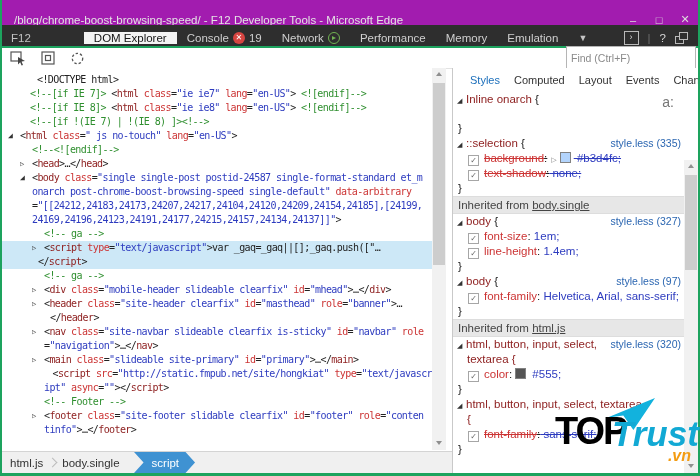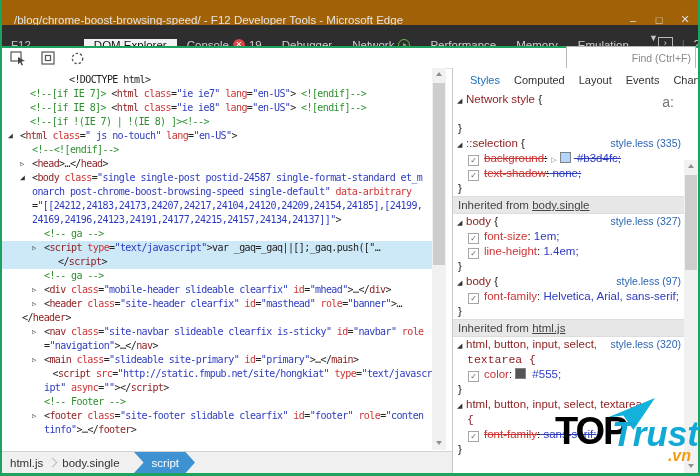--- a/index.html
+++ b/index.html
@@ -1,28 +1,28 @@
 <!DOCTYPE html>
 <html><head>
 <meta charset="utf-8">
 <style>
   html,body{margin:0;padding:0;background:#0c0c0c;}
   #app{position:relative;width:700px;height:476px;background:#1da35e;overflow:hidden;
        font-family:"Liberation Sans","DejaVu Sans",sans-serif;-webkit-font-smoothing:antialiased;}
   .win{position:absolute;left:2px;top:0;right:2px;bottom:3px;background:#fff;overflow:hidden;}
 
   
-  .titlebar{position:absolute;left:0;right:0;top:0;height:39px;background:#a16207;color:#e4e4e4;
+  .titlebar{position:absolute;left:0;right:0;top:0;height:39px;background:#a21caf;color:#e4e4e4;
             display:flex;align-items:center;font-size:11.5px;}
   .titlebar .title{margin-left:12px;white-space:nowrap;}
   .win-controls{margin-left:auto;display:flex;align-items:center;gap:0;}
   .win-controls span{width:26px;text-align:center;font-size:11px;color:#dcdcdc;cursor:default;}
 
   
-  .tabbar{position:absolute;left:0;right:0;top:25px;height:26px;background:#2e2e2e;display:flex;align-items:flex-end;
+  .tabbar{position:absolute;left:0;right:0;top:25px;height:26px;background:#2e2e2e;display:flex;align-items:center;
           font-size:11.5px;color:#cfcfcf;}
   .tabbar .tab{display:flex;align-items:center;padding:0 10px;white-space:nowrap;gap:4px;}
   .tabbar .tab.active{background:#f3f3f3;color:#141414;}
   .tabbar .f12{padding:0 9px;color:#c2c2c2;}
   .badge{display:inline-block;width:12px;height:12px;border-radius:50%;background:#d64541;color:#fff;
          font-size:8px;line-height:12px;text-align:center;font-weight:bold;}
   .playbtn{display:inline-block;width:12px;height:12px;border-radius:50%;border:1px solid #71b252;position:relative;box-sizing:border-box;}
   .playbtn i{position:absolute;left:3.5px;top:2.5px;width:0;height:0;border-left:4px solid #71b252;
              border-top:2.5px solid transparent;border-bottom:2.5px solid transparent;}
   .overflow-ic{align-self:center;margin-left:10px;color:#c4c4c4;font-size:9px;}
@@ -33,21 +33,21 @@
   .dock-ic i{position:absolute;border:1px solid #b9b9b9;width:7px;height:6px;}
   .dock-ic i:first-child{left:0;top:4px;background:#2e2e2e;}
   .dock-ic i:last-child{right:0;top:0;background:#2e2e2e;}
   .accent-line{position:absolute;left:0;right:0;top:46px;height:2px;background:#1da35e;}
 
   
   .toolbar{position:absolute;left:0;right:0;top:48px;height:20px;background:#fff;border-bottom:1px solid #e2e2e2;
            display:flex;align-items:center;gap:14px;padding-left:8px;}
   .toolbar svg{display:block;}
   .findbox{margin-left:auto;margin-right:2px;width:120px;height:15px;border:1px solid #b5b5b5;font-size:10.5px;
-           color:#444;padding:4px 4px;outline:none;font-family:"Liberation Sans",sans-serif;text-align:right;}
+           color:#444;padding:4px 4px;outline:none;font-family:"Liberation Sans",sans-serif;}
   .findbox::placeholder{color:#8a8a8a;}
 
   
   .dom-pane{position:absolute;left:0;top:68px;width:430px;bottom:23px;background:#fff;overflow:hidden;padding-top:5px;}
   .code-line{position:relative;height:14px;line-height:14px;font-family:"DejaVu Sans Mono","Liberation Mono",monospace;
              font-size:10px;letter-spacing:-0.6px;white-space:pre;color:#222;}
   .code-line.sel{background:#cde8f7;}
   .exp{position:absolute;top:0;width:10px;font-size:7px;color:#444;letter-spacing:0;}
   .exp.open{font-size:8px;color:#333;}
   .tk-p{color:#222}.tk-t{color:#8f2222}.tk-a{color:#cc3434}.tk-v{color:#2d3bbf}.tk-c{color:#2f8f2f}.tk-x{color:#222}
@@ -75,21 +75,21 @@
   .styles-tabs{display:flex;gap:0;height:24px;align-items:center;font-size:11px;color:#333;padding-left:10px;}
   .styles-tabs .stab{padding:0 7px;white-space:nowrap;}
   .styles-tabs .stab.active{color:#1c6fbb;}
   .styles-content{position:absolute;left:0;right:14px;top:24px;bottom:0;overflow:hidden;font-size:11.5px;color:#222;}
   .pseudo-btn{position:absolute;right:24px;top:26px;font-size:14px;color:#777;z-index:3;}
   .srow{position:relative;height:15px;line-height:15px;white-space:nowrap;}
   .srow .sexp{display:inline-block;width:9px;font-size:7px;color:#333;vertical-align:0.5px;}
   .sel-row{padding-left:4px;}
   .sel-name{color:#8f2222;}
   .src-link{position:absolute;right:3px;top:0;color:#2b66b1;font-size:10.5px;}
-  .selcont{padding-left:14px;color:#8f2222;font-family:Liberation Mono, monospace;}
+  .selcont{padding-left:14px;color:#8f2222;}
   .prop-row{padding-left:15px;}
   .prop-row.nochk{padding-left:34px;}
   .chk{display:inline-block;width:9px;height:9px;border:1px solid #a6a6a6;background:#fff;font-size:8px;line-height:9px;
        text-align:center;color:#666;margin-right:5px;vertical-align:-1px;}
   .prop-name{color:#cc3434;}
   .prop-val{color:#2d3bbf;}
   .struck{text-decoration:line-through;}
   .swatch{display:inline-block;width:9px;height:9px;border:1px solid #828282;margin:0 3px;vertical-align:-1px;}
   .pexp{display:inline-block;font-size:7px;color:#777;margin-left:4px;}
   .close-row{padding-left:5px;color:#222;}
@@ -125,23 +125,20 @@
       <span id="tabs-holder" style="display:flex;align-items:stretch;padding-left:44px;">
           <span class="tab active">
             <span>DOM Explorer</span>
           </span>
           <span class="tab">
             <span>Console</span>
             <span class="badge">✕</span>
             <span>19</span>
           </span>
           <span class="tab">
-            <span>Debugger</span>
-          </span>
-          <span class="tab">
             <span>Network</span>
             <span class="playbtn">
               <i></i>
             </span>
           </span>
           <span class="tab">
             <span>Performance</span>
           </span>
           <span class="tab">
             <span>Memory</span>
@@ -178,38 +175,38 @@
       </span>
       <span>
         <svg width="15" height="15" viewBox="0 0 15 15">
             <circle cx="7.5" cy="7.5" r="5.2" fill="none" stroke="#555" stroke-width="1.3" stroke-dasharray="2.4 2"></circle>
           </svg>
       </span>
       <input class="findbox" placeholder="Find (Ctrl+F)" style="">
     </div>
 
     <div class="dom-pane" id="dom-pane">
-        <div class="code-line" style="padding-left: 35px; margin-left: 32px;"><span class="tk-p">&lt;!DOCTYPE html&gt;</span></div>
+        <div class="code-line" style="padding-left: 35px;"><span class="tk-p">&lt;!DOCTYPE html&gt;</span></div>
         <div class="code-line" style="padding-left: 28px;"><span class="tk-c">&lt;!--[if IE 7]&gt; </span><span class="tk-p">&lt;</span><span class="tk-t">html</span><span class="tk-a"> class</span><span class="tk-p">=</span><span class="tk-v">"ie ie7"</span><span class="tk-a"> lang</span><span class="tk-p">=</span><span class="tk-v">"en-US"</span><span class="tk-p">&gt; </span><span class="tk-c">&lt;![endif]--&gt;</span></div>
         <div class="code-line" style="padding-left: 28px;"><span class="tk-c">&lt;!--[if IE 8]&gt; </span><span class="tk-p">&lt;</span><span class="tk-t">html</span><span class="tk-a"> class</span><span class="tk-p">=</span><span class="tk-v">"ie ie8"</span><span class="tk-a"> lang</span><span class="tk-p">=</span><span class="tk-v">"en-US"</span><span class="tk-p">&gt; </span><span class="tk-c">&lt;![endif]--&gt;</span></div>
         <div class="code-line" style="padding-left: 28px;"><span class="tk-c">&lt;!--[if !(IE 7) | !(IE 8) ]&gt;&lt;!--&gt;</span></div>
         <div class="code-line" style="padding-left: 18px;"><span class="exp open" style="left: 6px;">◢</span><span class="tk-p">&lt;</span><span class="tk-t">html</span><span class="tk-a"> class</span><span class="tk-p">=</span><span class="tk-v">" js no-touch"</span><span class="tk-a"> lang</span><span class="tk-p">=</span><span class="tk-v">"en-US"</span><span class="tk-p">&gt;</span></div>
         <div class="code-line" style="padding-left: 30px;"><span class="tk-c">&lt;!--&lt;![endif]--&gt;</span></div>
         <div class="code-line" style="padding-left: 30px;"><span class="exp" style="left: 18px;">▷</span><span class="tk-p">&lt;</span><span class="tk-t">head</span><span class="tk-p">&gt;</span><span class="tk-x">…</span><span class="tk-p">&lt;/</span><span class="tk-t">head</span><span class="tk-p">&gt;</span></div>
         <div class="code-line" style="padding-left: 30px;"><span class="exp open" style="left: 18px;">◢</span><span class="tk-p">&lt;</span><span class="tk-t">body</span><span class="tk-a"> class</span><span class="tk-p">=</span><span class="tk-v">"single single-post postid-24587 single-format-standard et_m</span></div>
         <div class="code-line" style="padding-left: 30px;"><span class="tk-v">onarch post-chrome-boost-browsing-speed single-default"</span><span class="tk-a"> data-arbitrary</span></div>
         <div class="code-line" style="padding-left: 30px;"><span class="tk-p">=</span><span class="tk-v">"[[24212,24183,24173,24207,24217,24104,24120,24209,24154,24185],[24199,</span></div>
         <div class="code-line" style="padding-left: 30px;"><span class="tk-v">24169,24196,24123,24191,24177,24215,24157,24134,24137]]"</span><span class="tk-p">&gt;</span></div>
         <div class="code-line" style="padding-left: 42px;"><span class="tk-c">&lt;!-- ga --&gt;</span></div>
         <div class="code-line sel" style="padding-left: 42px;"><span class="exp" style="left: 30px;">▷</span><span class="tk-p">&lt;</span><span class="tk-t">script</span><span class="tk-a"> type</span><span class="tk-p">=</span><span class="tk-v">"text/javascript"</span><span class="tk-p">&gt;</span><span class="tk-x">var _gaq=_gaq||[];_gaq.push(["…</span></div>
-        <div class="code-line sel" style="padding-left: 56px;"><span class="tk-p">&lt;/</span><span class="tk-t">script</span><span class="tk-p">&gt;</span></div>
+        <div class="code-line sel" style="padding-left: 36px;"><span class="tk-p">&lt;/</span><span class="tk-t">script</span><span class="tk-p">&gt;</span></div>
         <div class="code-line" style="padding-left: 42px;"><span class="tk-c">&lt;!-- ga --&gt;</span></div>
         <div class="code-line" style="padding-left: 42px;"><span class="exp" style="left: 30px;">▷</span><span class="tk-p">&lt;</span><span class="tk-t">div</span><span class="tk-a"> class</span><span class="tk-p">=</span><span class="tk-v">"mobile-header slideable clearfix"</span><span class="tk-a"> id</span><span class="tk-p">=</span><span class="tk-v">"mhead"</span><span class="tk-p">&gt;</span><span class="tk-x">…</span><span class="tk-p">&lt;/</span><span class="tk-t">div</span><span class="tk-p">&gt;</span></div>
         <div class="code-line" style="padding-left: 42px;"><span class="exp" style="left: 30px;">▷</span><span class="tk-p">&lt;</span><span class="tk-t">header</span><span class="tk-a"> class</span><span class="tk-p">=</span><span class="tk-v">"site-header clearfix"</span><span class="tk-a"> id</span><span class="tk-p">=</span><span class="tk-v">"masthead"</span><span class="tk-a"> role</span><span class="tk-p">=</span><span class="tk-v">"banner"</span><span class="tk-p">&gt;</span><span class="tk-x">…</span></div>
-        <div class="code-line" style="padding-left: 20px;"><span class="tk-p">&lt;/</span><span class="tk-t">header</span><span class="tk-p">&gt;</span></div>
+        <div class="code-line" style="padding-left: 48px;"><span class="tk-p">&lt;/</span><span class="tk-t">header</span><span class="tk-p">&gt;</span></div>
         <div class="code-line" style="padding-left: 42px;"><span class="exp" style="left: 30px;">▷</span><span class="tk-p">&lt;</span><span class="tk-t">nav</span><span class="tk-a"> class</span><span class="tk-p">=</span><span class="tk-v">"site-navbar slideable clearfix is-sticky"</span><span class="tk-a"> id</span><span class="tk-p">=</span><span class="tk-v">"navbar"</span><span class="tk-a"> role</span></div>
         <div class="code-line" style="padding-left: 42px;"><span class="tk-p">=</span><span class="tk-v">"navigation"</span><span class="tk-p">&gt;</span><span class="tk-x">…</span><span class="tk-p">&lt;/</span><span class="tk-t">nav</span><span class="tk-p">&gt;</span></div>
         <div class="code-line" style="padding-left: 42px;"><span class="exp" style="left: 30px;">▷</span><span class="tk-p">&lt;</span><span class="tk-t">main</span><span class="tk-a"> class</span><span class="tk-p">=</span><span class="tk-v">"slideable site-primary"</span><span class="tk-a"> id</span><span class="tk-p">=</span><span class="tk-v">"primary"</span><span class="tk-p">&gt;</span><span class="tk-x">…</span><span class="tk-p">&lt;/</span><span class="tk-t">main</span><span class="tk-p">&gt;</span></div>
         <div class="code-line" style="padding-left: 42px; text-align: right;"><span class="tk-p">&lt;</span><span class="tk-t">script</span><span class="tk-a"> src</span><span class="tk-p">=</span><span class="tk-v">"http://static.fmpub.net/site/hongkiat"</span><span class="tk-a"> type</span><span class="tk-p">=</span><span class="tk-v">"text/javascr</span></div>
         <div class="code-line" style="padding-left: 42px;"><span class="tk-v">ipt"</span><span class="tk-a"> async</span><span class="tk-p">=</span><span class="tk-v">""</span><span class="tk-p">&gt;&lt;/</span><span class="tk-t">script</span><span class="tk-p">&gt;</span></div>
         <div class="code-line" style="padding-left: 42px;"><span class="tk-c">&lt;!-- Footer --&gt;</span></div>
         <div class="code-line" style="padding-left: 42px;"><span class="exp" style="left: 30px;">▷</span><span class="tk-p">&lt;</span><span class="tk-t">footer</span><span class="tk-a"> class</span><span class="tk-p">=</span><span class="tk-v">"site-footer slidable clearfix"</span><span class="tk-a"> id</span><span class="tk-p">=</span><span class="tk-v">"footer"</span><span class="tk-a"> role</span><span class="tk-p">=</span><span class="tk-v">"conten</span></div>
         <div class="code-line" style="padding-left: 42px;"><span class="tk-v">tinfo"</span><span class="tk-p">&gt;</span><span class="tk-x">…</span><span class="tk-p">&lt;/</span><span class="tk-t">footer</span><span class="tk-p">&gt;</span></div>
       </div>
 
@@ -233,21 +230,21 @@
     <div class="styles-pane">
       <div class="styles-tabs" id="styles-tabs">
           <span class="stab active">Styles</span>
           <span class="stab">Computed</span>
           <span class="stab">Layout</span>
           <span class="stab">Events</span>
           <span class="stab">Changes</span>
         </div>
       <span class="pseudo-btn">a:</span>
       <div class="styles-content" id="styles-rows">
-          <div class="srow sel-row"><span class="sexp">◢</span><span class="sel-name">Network style</span><span> {</span></div>
+          <div class="srow sel-row"><span class="sexp">◢</span><span class="sel-name">Inline onarch</span><span> {</span></div>
           <div class="blank-row"></div>
           <div class="srow close-row">}</div>
           <div class="srow sel-row"><span class="sexp">◢</span><span class="sel-name">::selection</span><span> {</span><span class="src-link">style.less (335)</span></div>
           <div class="srow prop-row"><span class="chk">✓</span><span class="prop-name struck">background</span><span class="struck">:</span><span class="pexp">▷</span><span class="swatch" style="background: rgb(179, 212, 252);"></span><span class="prop-val struck"> #b3d4fc;</span></div>
           <div class="srow prop-row"><span class="chk">✓</span><span class="prop-name struck">text-shadow</span><span class="struck">:</span><span class="prop-val struck"> none;</span></div>
           <div class="srow close-row">}</div>
           <div class="hdr-row"><span>Inherited from </span><span class="subject">body.single</span></div>
           <div class="srow sel-row"><span class="sexp">◢</span><span class="sel-name">body</span><span> {</span><span class="src-link">style.less (327)</span></div>
           <div class="srow prop-row"><span class="chk">✓</span><span class="prop-name">font-size</span><span>:</span><span class="prop-val"> 1em;</span></div>
           <div class="srow prop-row"><span class="chk">✓</span><span class="prop-name">line-height</span><span>:</span><span class="prop-val"> 1.4em;</span></div>

